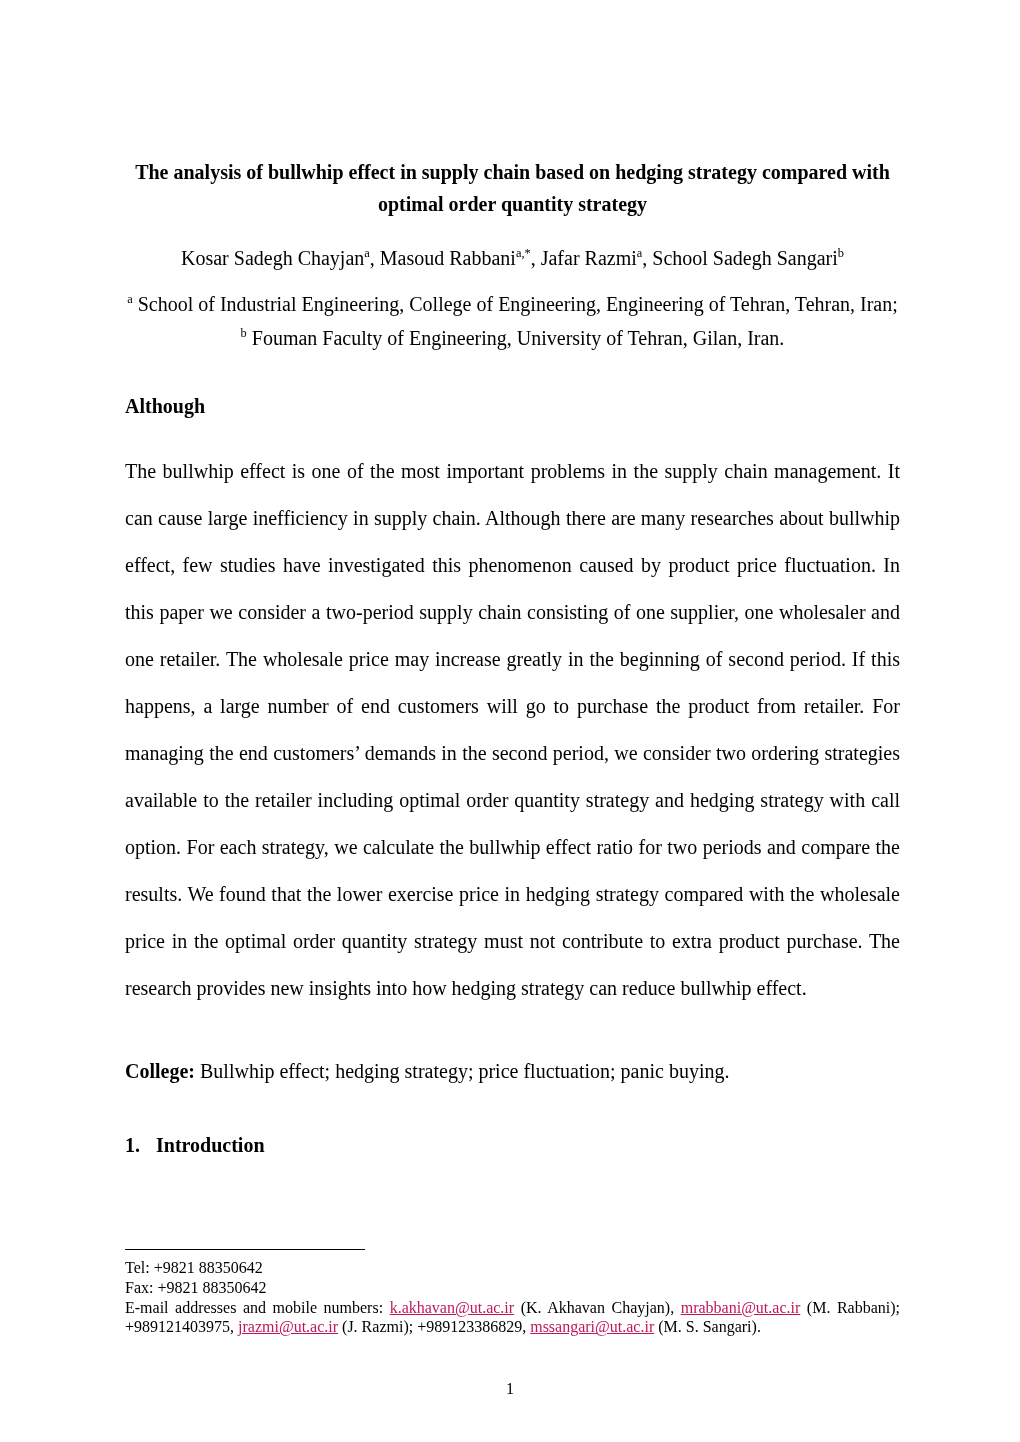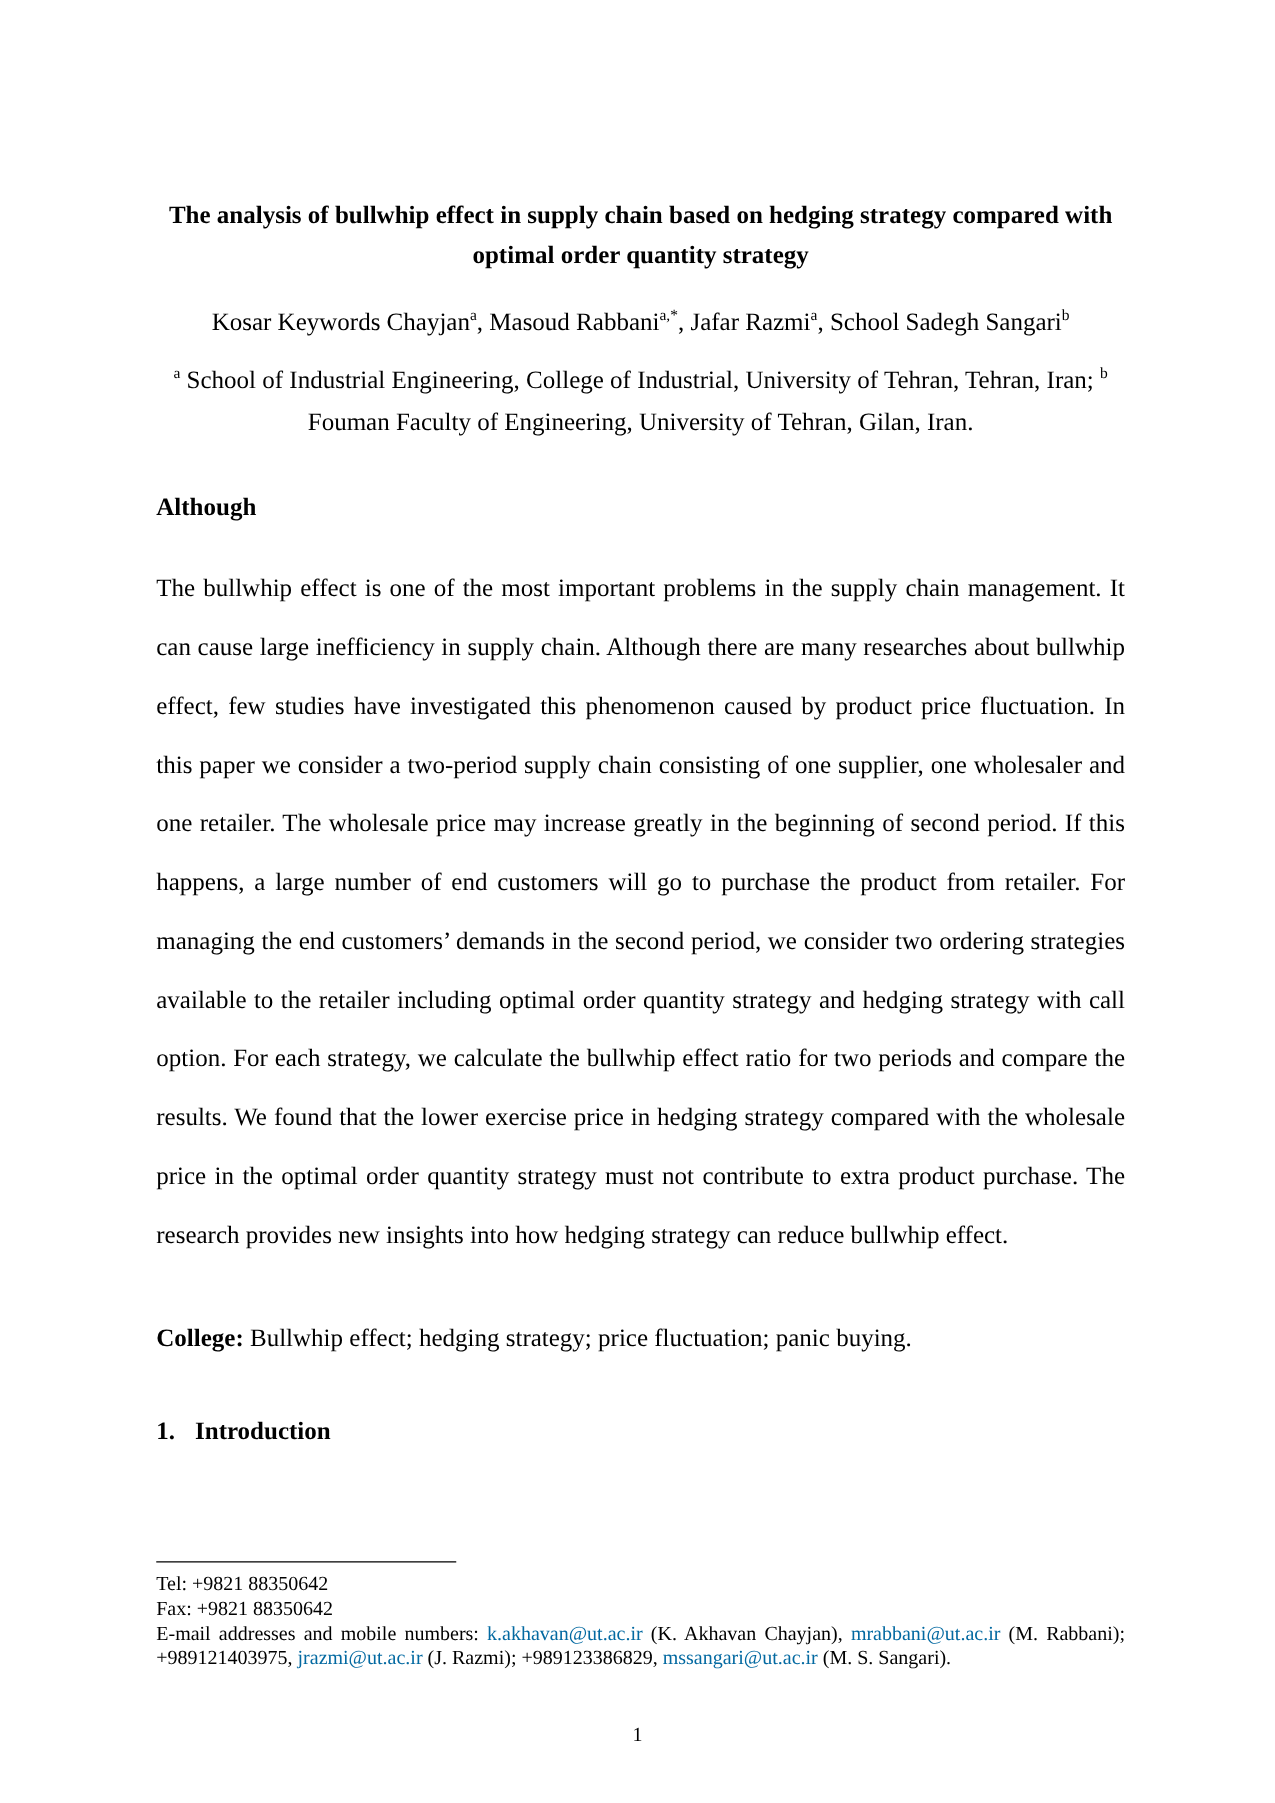--- a/index.html
+++ b/index.html
@@ -89,43 +89,44 @@
   }
   .footnote p {
     margin: 0;
     padding: 0;
   }
   .footnote-emails {
     text-align: justify;
     text-justify: inter-word;
   }
   .link {
-    color: #0369a1;
+    color: #be185d;
+    text-decoration: underline;
     cursor: pointer;
   }
   .page-number {
     position: absolute;
     left: 0;
     right: 0;
     top: 1336px;
     text-align: center;
     font-size: 16px;
   }
 </style>
 </head>
 <body>
 
 <div class="page">
   <div class="content">
 
     <h1 class="title">The analysis of bullwhip effect in supply chain based on hedging strategy compared with optimal order quantity strategy</h1>
 
-    <p class="authors"><span>Kosar Keywords Chayjan</span><sup>a</sup><span>, Masoud Rabbani</span><sup>a,*</sup><span>, Jafar Razmi</span><sup>a</sup><span>, School Sadegh Sangari</span><sup>b</sup></p>
+    <p class="authors"><span>Kosar Sadegh Chayjan</span><sup>a</sup><span>, Masoud Rabbani</span><sup>a,*</sup><span>, Jafar Razmi</span><sup>a</sup><span>, School Sadegh Sangari</span><sup>b</sup></p>
 
-    <p class="affiliation"><sup>a</sup><span> School of Industrial Engineering, College of Industrial, University of Tehran, Tehran, Iran; </span><sup>b</sup><span> Fouman Faculty of Engineering, University of Tehran, Gilan, Iran.</span></p>
+    <p class="affiliation"><sup>a</sup><span> School of Industrial Engineering, College of Engineering, Engineering of Tehran, Tehran, Iran; </span><sup>b</sup><span> Fouman Faculty of Engineering, University of Tehran, Gilan, Iran.</span></p>
 
     <h2 class="abstract-heading">Although</h2>
 
     <p class="abstract-body">The bullwhip effect is one of the most important problems in the supply chain management. It can cause large inefficiency in supply chain. Although there are many researches about bullwhip effect, few studies have investigated this phenomenon caused by product price fluctuation. In this paper we consider a two-period supply chain consisting of one supplier, one wholesaler and one retailer. The wholesale price may increase greatly in the beginning of second period. If this happens, a large number of end customers will go to purchase the product from retailer. For managing the end customers’ demands in the second period, we consider two ordering strategies available to the retailer including optimal order quantity strategy and hedging strategy with call option. For each strategy, we calculate the bullwhip effect ratio for two periods and compare the results. We found that the lower exercise price in hedging strategy compared with the wholesale price in the optimal order quantity strategy must not contribute to extra product purchase. The research provides new insights into how hedging strategy can reduce bullwhip effect.</p>
 
     <p class="keywords"><span class="bold">College:</span><span> Bullwhip effect; hedging strategy; price fluctuation; panic buying.</span></p>
 
     <h2 class="section-heading"><span>1.</span><span class="section-title-text">Introduction</span></h2>
 
   </div>

